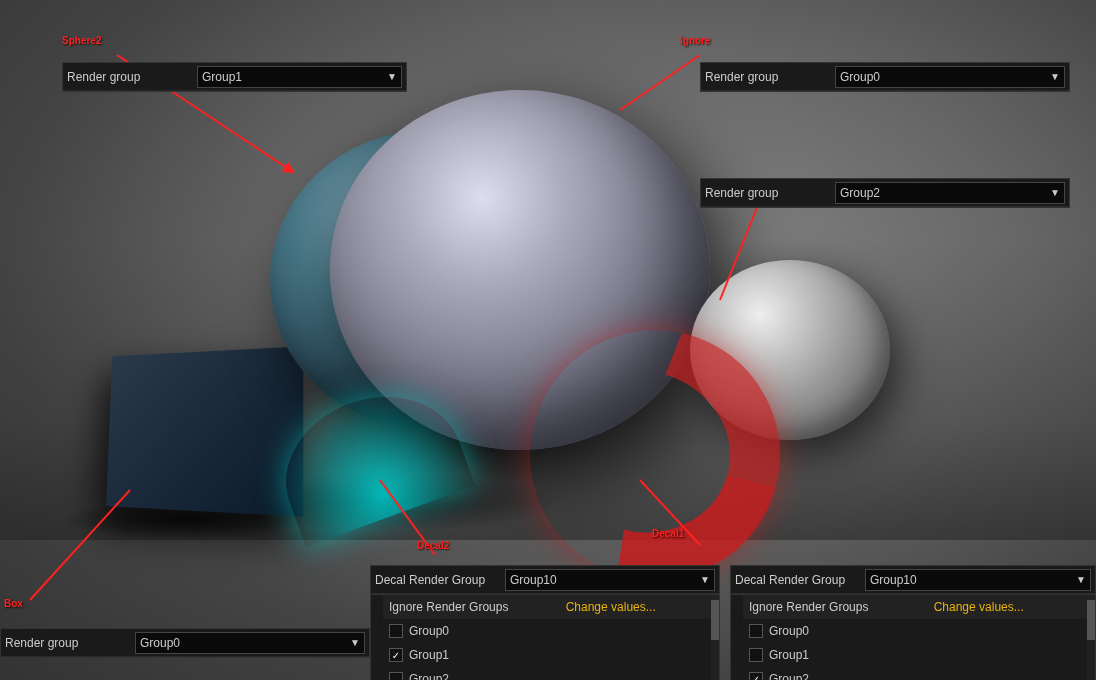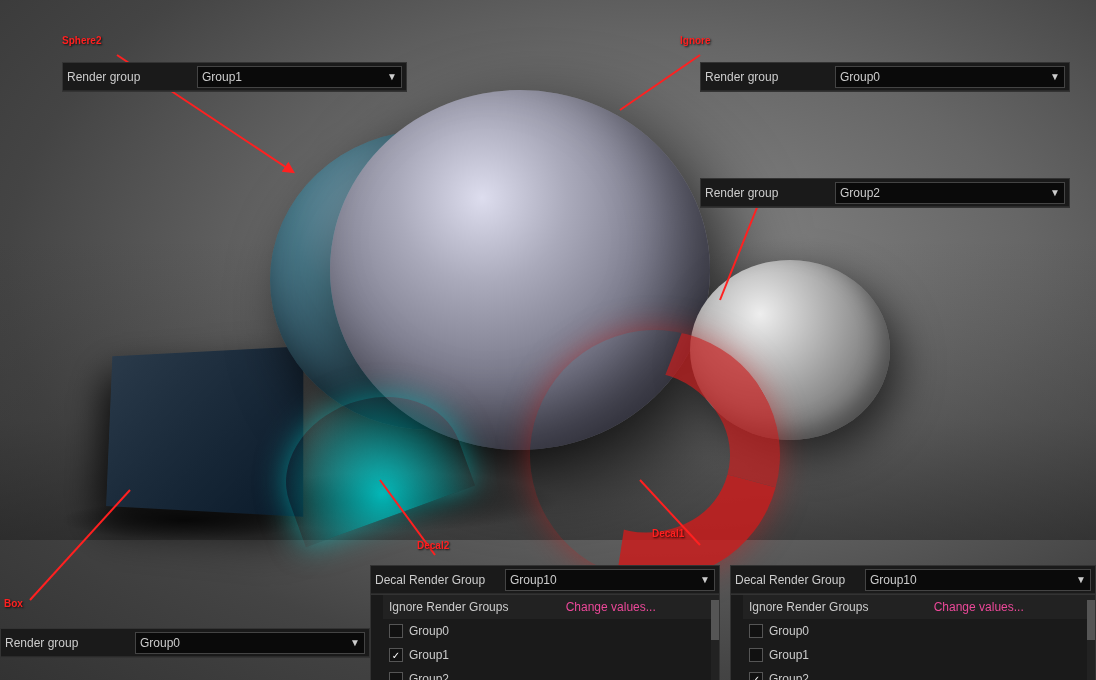--- a/index.html
+++ b/index.html
@@ -200,21 +200,21 @@
     }
 
     .list-row-header {
       background: #222;
       justify-content: space-between;
       color: #ccc;
       font-size: 12px;
     }
 
     .change-values {
-      color: #ec4899;
+      color: #eab308;
       font-size: 12px;
       text-align: center;
       flex: 1;
     }
 
     .checkbox {
       width: 14px;
       height: 14px;
       border: 1px solid #555;
       background: #111;

